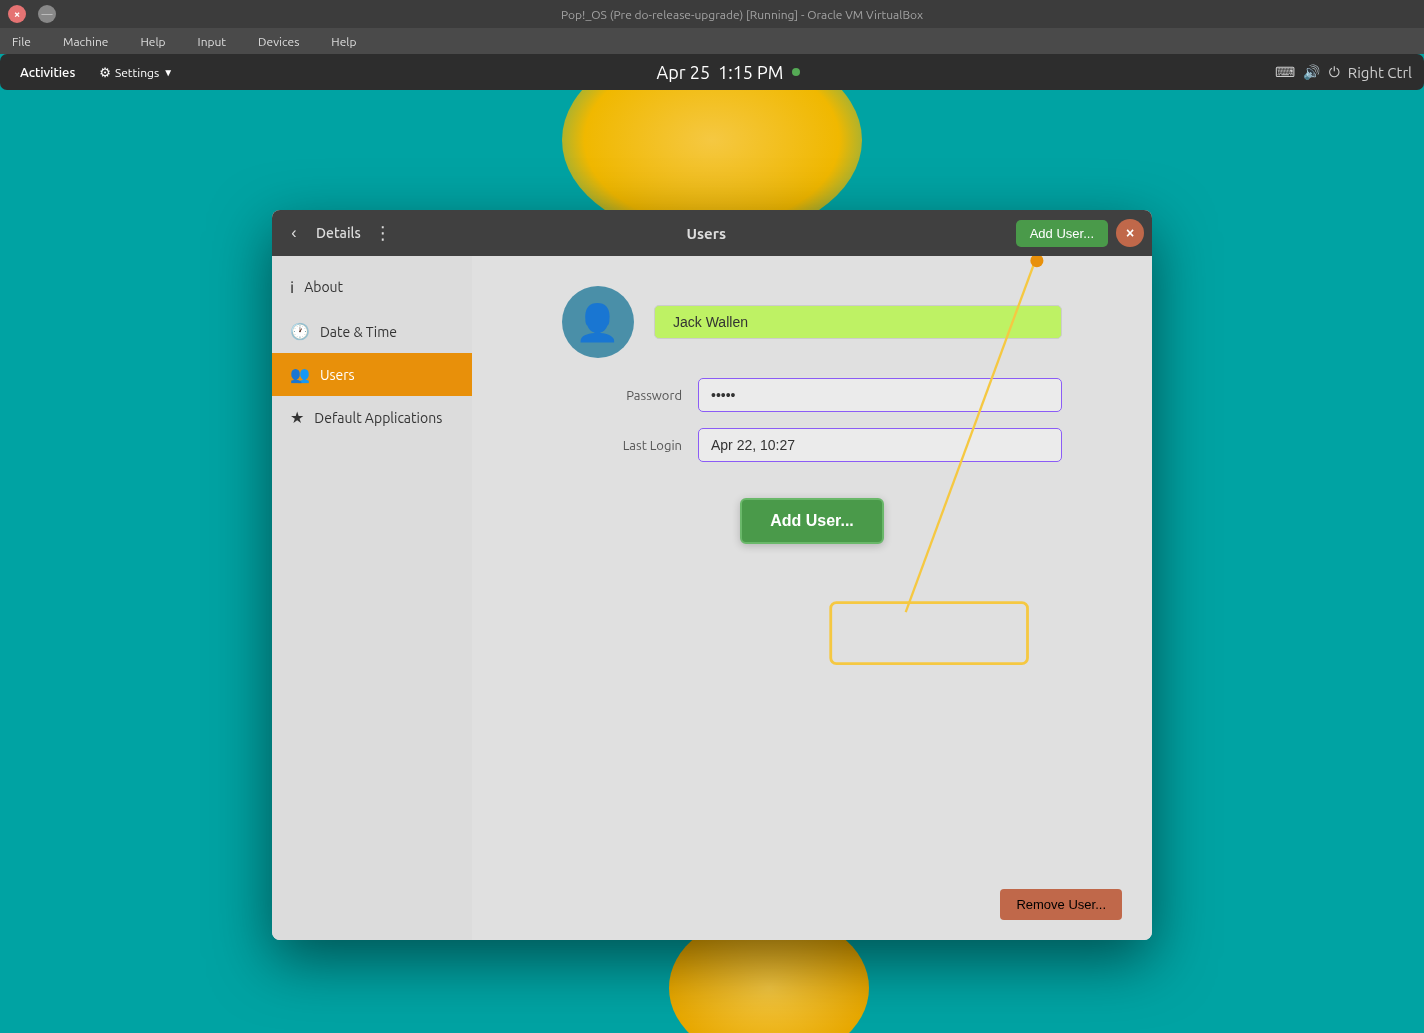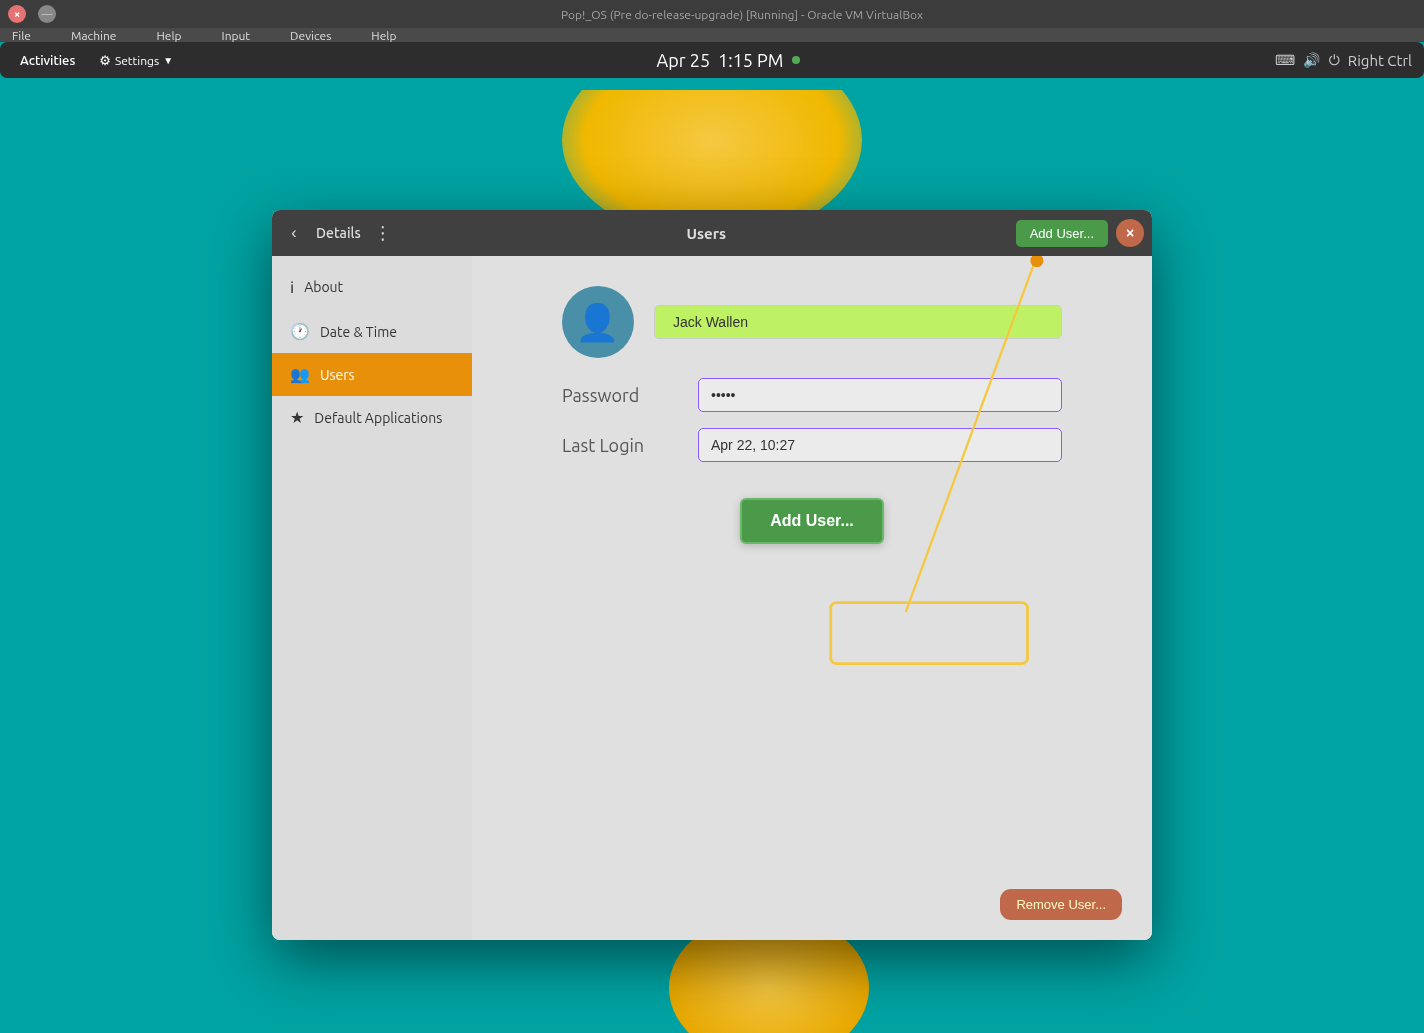--- a/index.html
+++ b/index.html
@@ -39,26 +39,26 @@
       cursor: pointer;
     }
     .vbox-title {
       flex: 1;
       text-align: center;
       color: #a3a3a3;
       font-size: 12px;
     }
     .vbox-menu-bar {
       width: 100%;
-      height: 14px;
+      height: 26px;
       background: #4a4a4a;
       display: flex;
       align-items: center;
       padding: 0 8px;
-      gap: 32px;
+      gap: 24px;
     }
     .vbox-menu-item {
       color: #ddd;
       font-size: 12px;
       cursor: pointer;
       padding: 2px 4px;
     }
 
     
     .gnome-panel {
@@ -288,23 +288,23 @@
     
     .form-row {
       display: flex;
       align-items: center;
       gap: 16px;
       width: 100%;
       max-width: 500px;
       margin-bottom: 16px;
     }
     .form-label {
-      text-align: left;
+      text-align: right;
       color: #555;
-      font-size: 18px;
+      font-size: 13px;
       width: 120px;
       flex-shrink: 0;
     }
     .form-input {
       flex: 1;
       padding: 8px 12px;
       background: #ebebeb;
       border: 1px solid #8b5cf6;
       border-radius: 5px;
       font-size: 14px;
@@ -359,23 +359,23 @@
       margin-top: 20px;
       box-shadow: 0 2px 8px rgba(0,0,0,0.2);
     }
 
     
     .remove-user-btn {
       position: absolute;
       bottom: 20px;
       right: 30px;
       background: #c0684a;
-      color: #fef9c3;
+      color: #000000;
       border: none;
-      border-radius: 11px;
+      border-radius: 4px;
       padding: 8px 16px;
       font-size: 13px;
       cursor: pointer;
     }
 
     
     .annotation-overlay {
       position: absolute;
       top: 0; left: 0;
       width: 100%; height: 100%;

